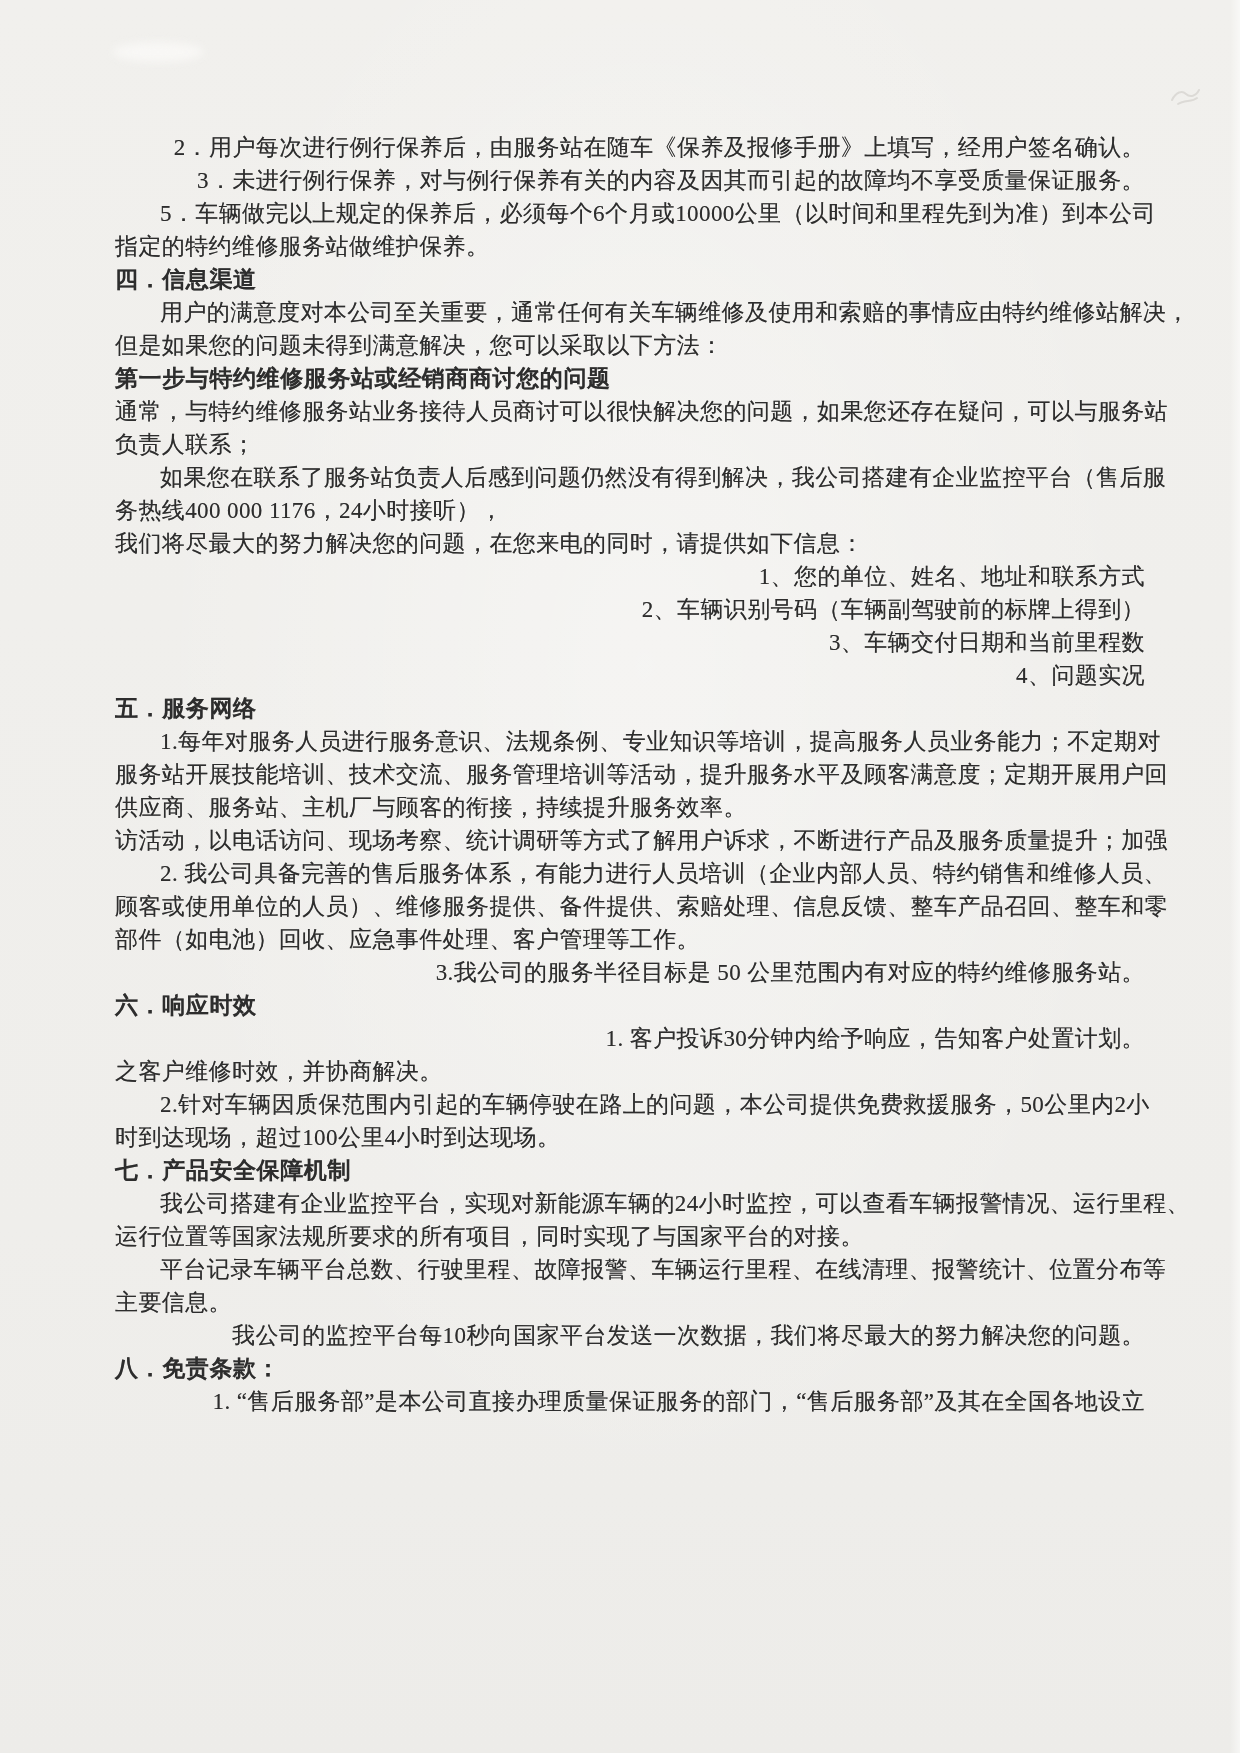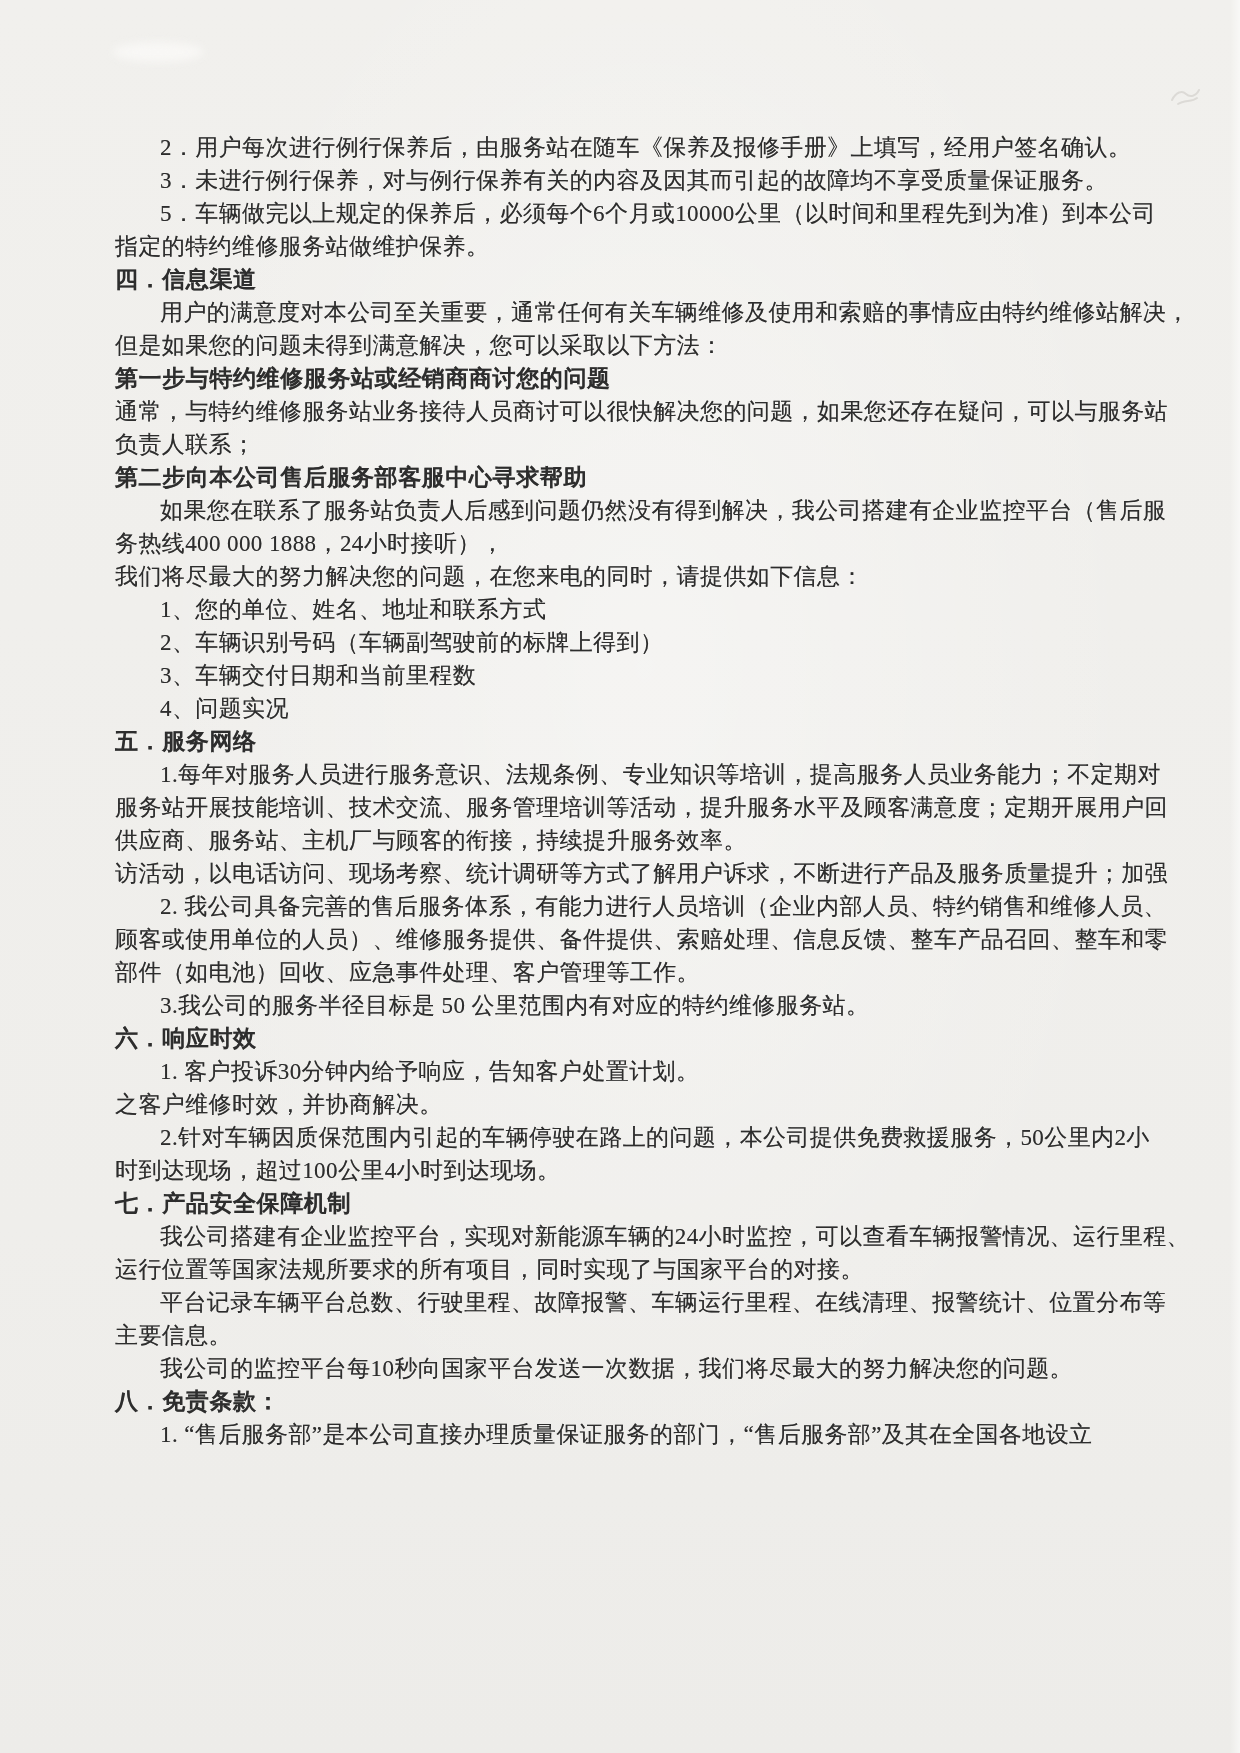--- a/index.html
+++ b/index.html
@@ -42,21 +42,21 @@
   }
   .line {
     font-size: 23px;
     line-height: 33px;
     height: 33px;
     color: var(--ink);
     white-space: nowrap;
     letter-spacing: 0.4px;
     text-shadow: 0 0 0.5px rgba(45,45,45,0.5);
   }
-  .line.indent { padding-left: 45px; }
+  .line.indent { padding-left: 45px; text-align: right; }
   .line.bold { font-weight: bold; letter-spacing: 0.6px; }
   .artifact-smudge {
     position: absolute;
     left: 112px; top: 42px;
     width: 92px; height: 20px;
     background: #f8f7f5;
     border-radius: 50%;
     filter: blur(4px);
   }
   .artifact-squiggle {
@@ -80,23 +80,22 @@
     <div class="line indent">2．用户每次进行例行保养后，由服务站在随车《保养及报修手册》上填写，经用户签名确认。</div>
     <div class="line indent">3．未进行例行保养，对与例行保养有关的内容及因其而引起的故障均不享受质量保证服务。</div>
     <div class="line indent">5．车辆做完以上规定的保养后，必须每个6个月或10000公里（以时间和里程先到为准）到本公司</div>
     <div class="line">指定的特约维修服务站做维护保养。</div>
     <div class="line bold">四．信息渠道</div>
     <div class="line indent">用户的满意度对本公司至关重要，通常任何有关车辆维修及使用和索赔的事情应由特约维修站解决，</div>
     <div class="line">但是如果您的问题未得到满意解决，您可以采取以下方法：</div>
     <div class="line bold">第一步与特约维修服务站或经销商商讨您的问题</div>
     <div class="line">通常，与特约维修服务站业务接待人员商讨可以很快解决您的问题，如果您还存在疑问，可以与服务站</div>
     <div class="line">负责人联系；</div>
-    <div class="line bold">第二步向本公司售后服务部客服中心寻求帮助</div>
     <div class="line indent">如果您在联系了服务站负责人后感到问题仍然没有得到解决，我公司搭建有企业监控平台（售后服</div>
-    <div class="line">务热线400 000 1888，24小时接听），</div>
+    <div class="line">务热线400 000 1176，24小时接听），</div>
     <div class="line">我们将尽最大的努力解决您的问题，在您来电的同时，请提供如下信息：</div>
     <div class="line indent">1、您的单位、姓名、地址和联系方式</div>
     <div class="line indent">2、车辆识别号码（车辆副驾驶前的标牌上得到）</div>
     <div class="line indent">3、车辆交付日期和当前里程数</div>
     <div class="line indent">4、问题实况</div>
     <div class="line bold">五．服务网络</div>
     <div class="line indent">1.每年对服务人员进行服务意识、法规条例、专业知识等培训，提高服务人员业务能力；不定期对</div>
     <div class="line">服务站开展技能培训、技术交流、服务管理培训等活动，提升服务水平及顾客满意度；定期开展用户回</div>
     <div class="line">供应商、服务站、主机厂与顾客的衔接，持续提升服务效率。</div>
     <div class="line">访活动，以电话访问、现场考察、统计调研等方式了解用户诉求，不断进行产品及服务质量提升；加强</div>

